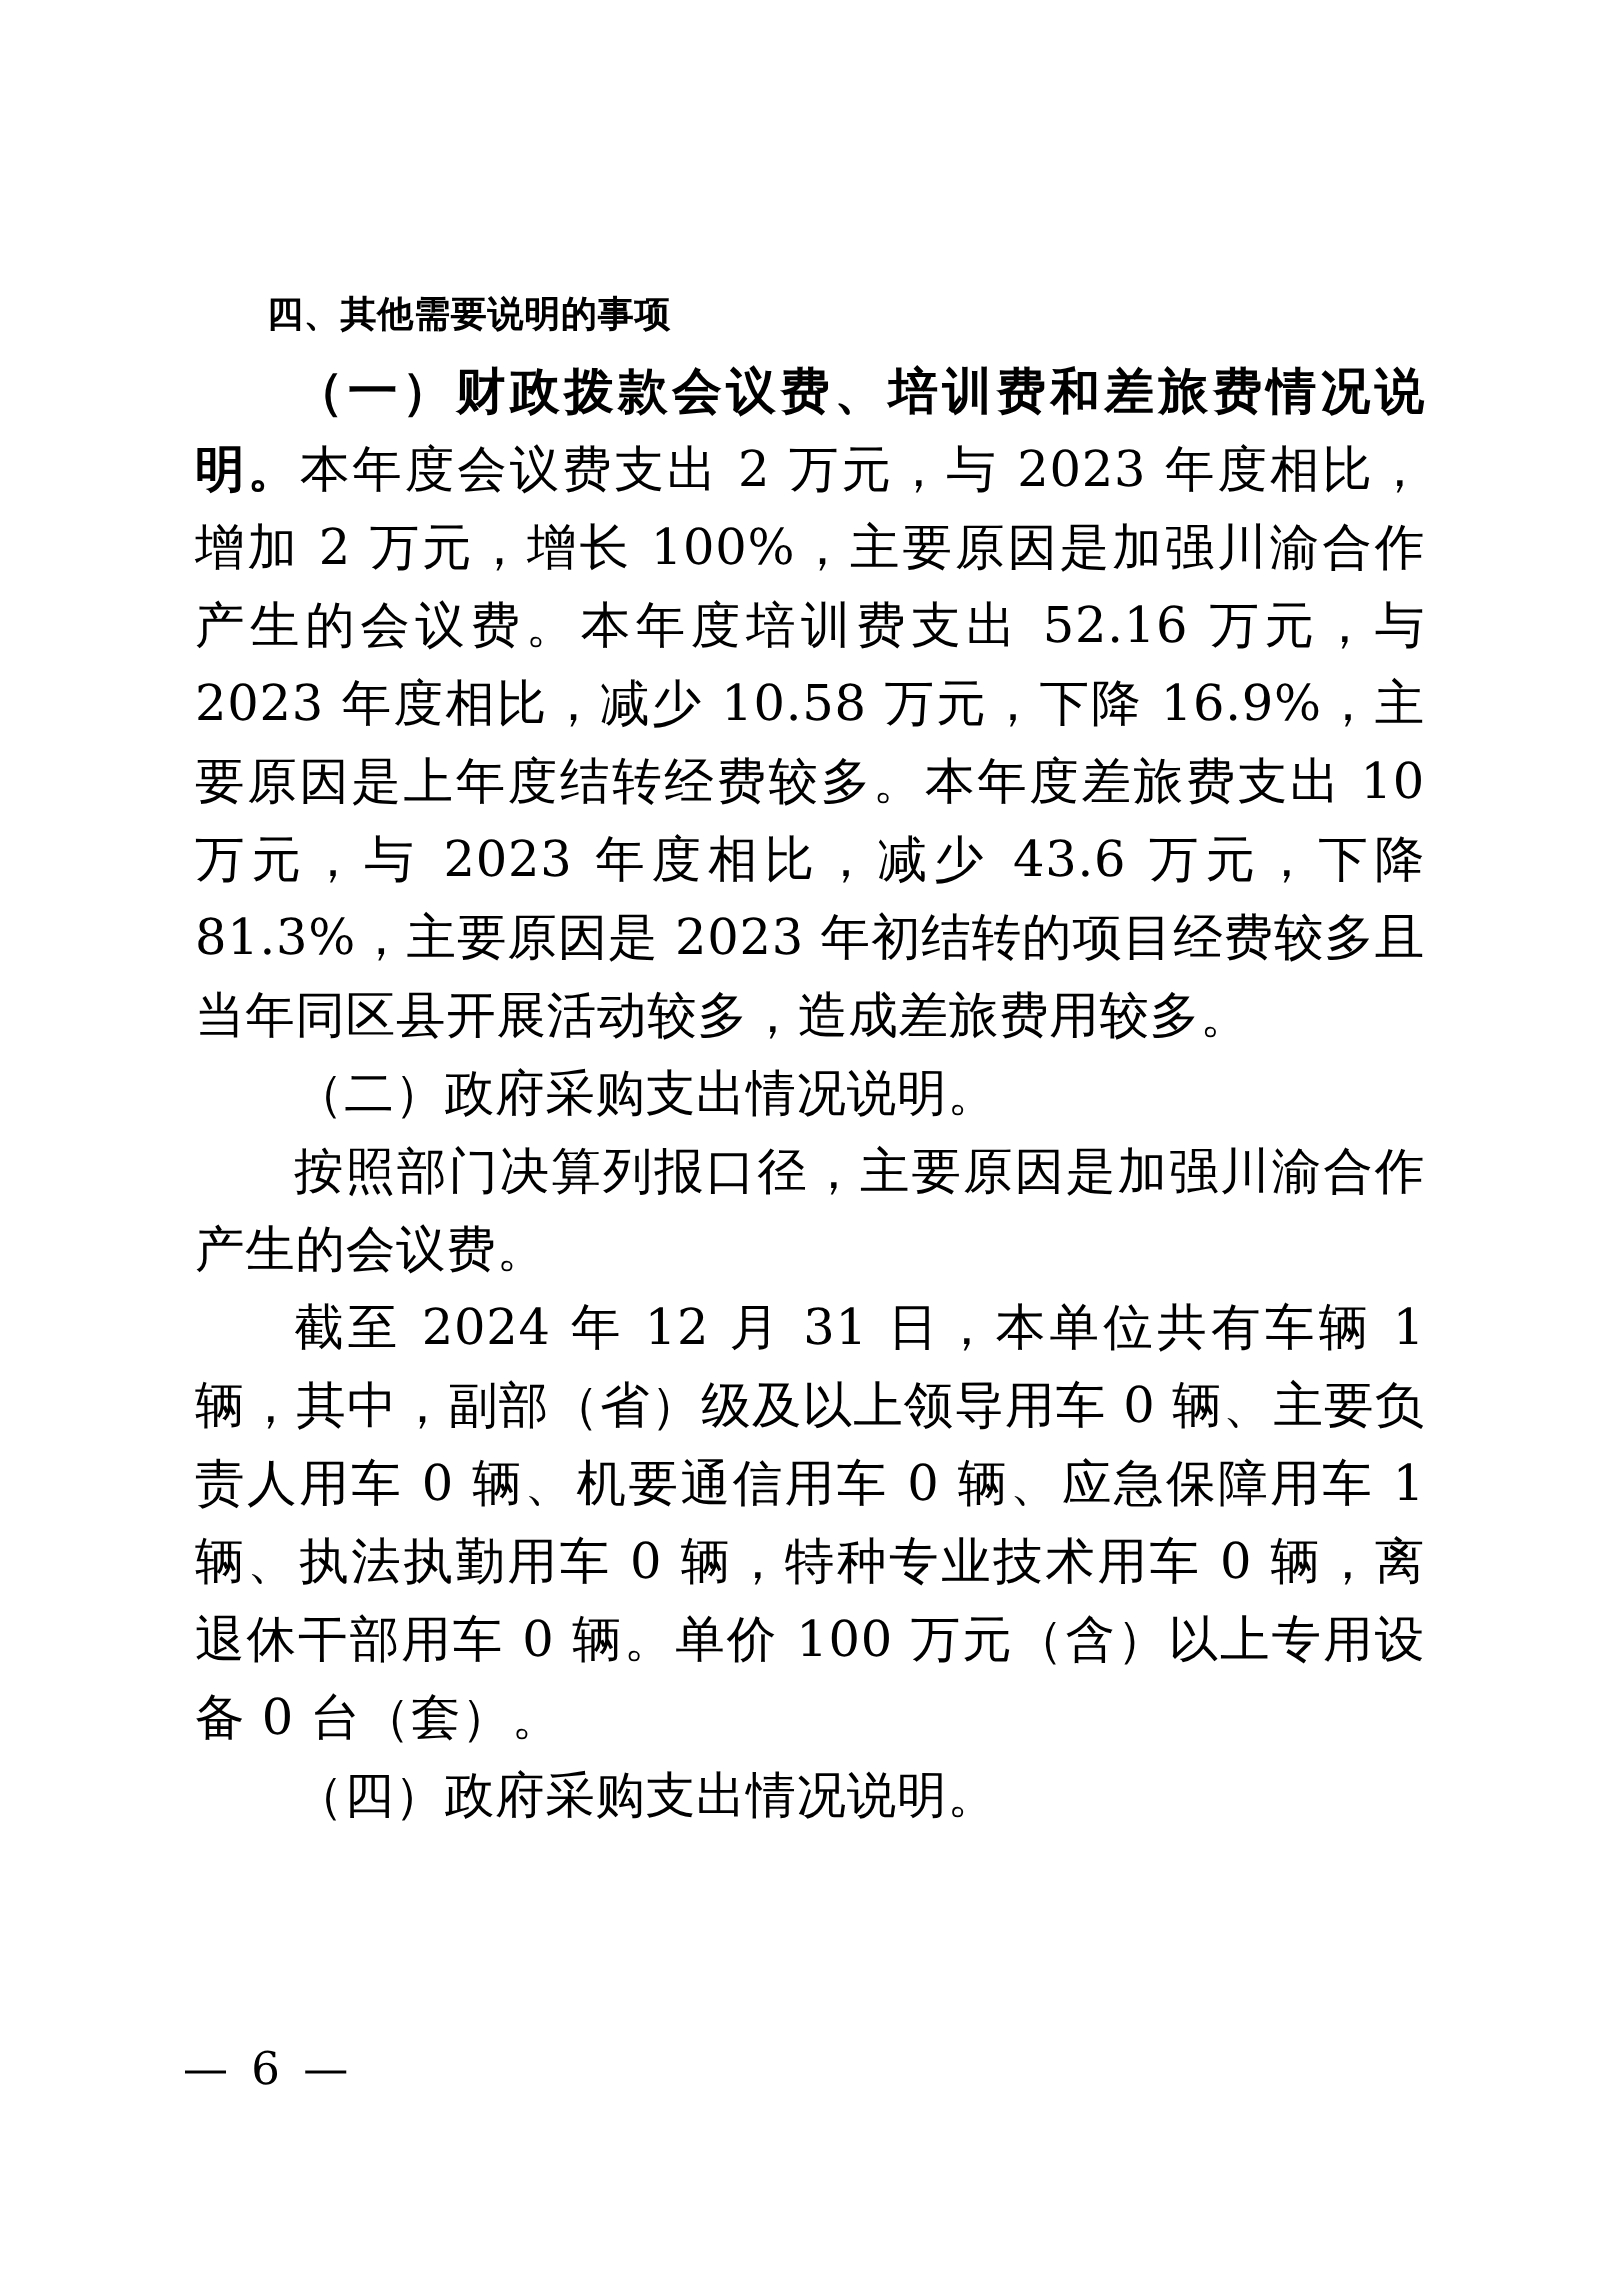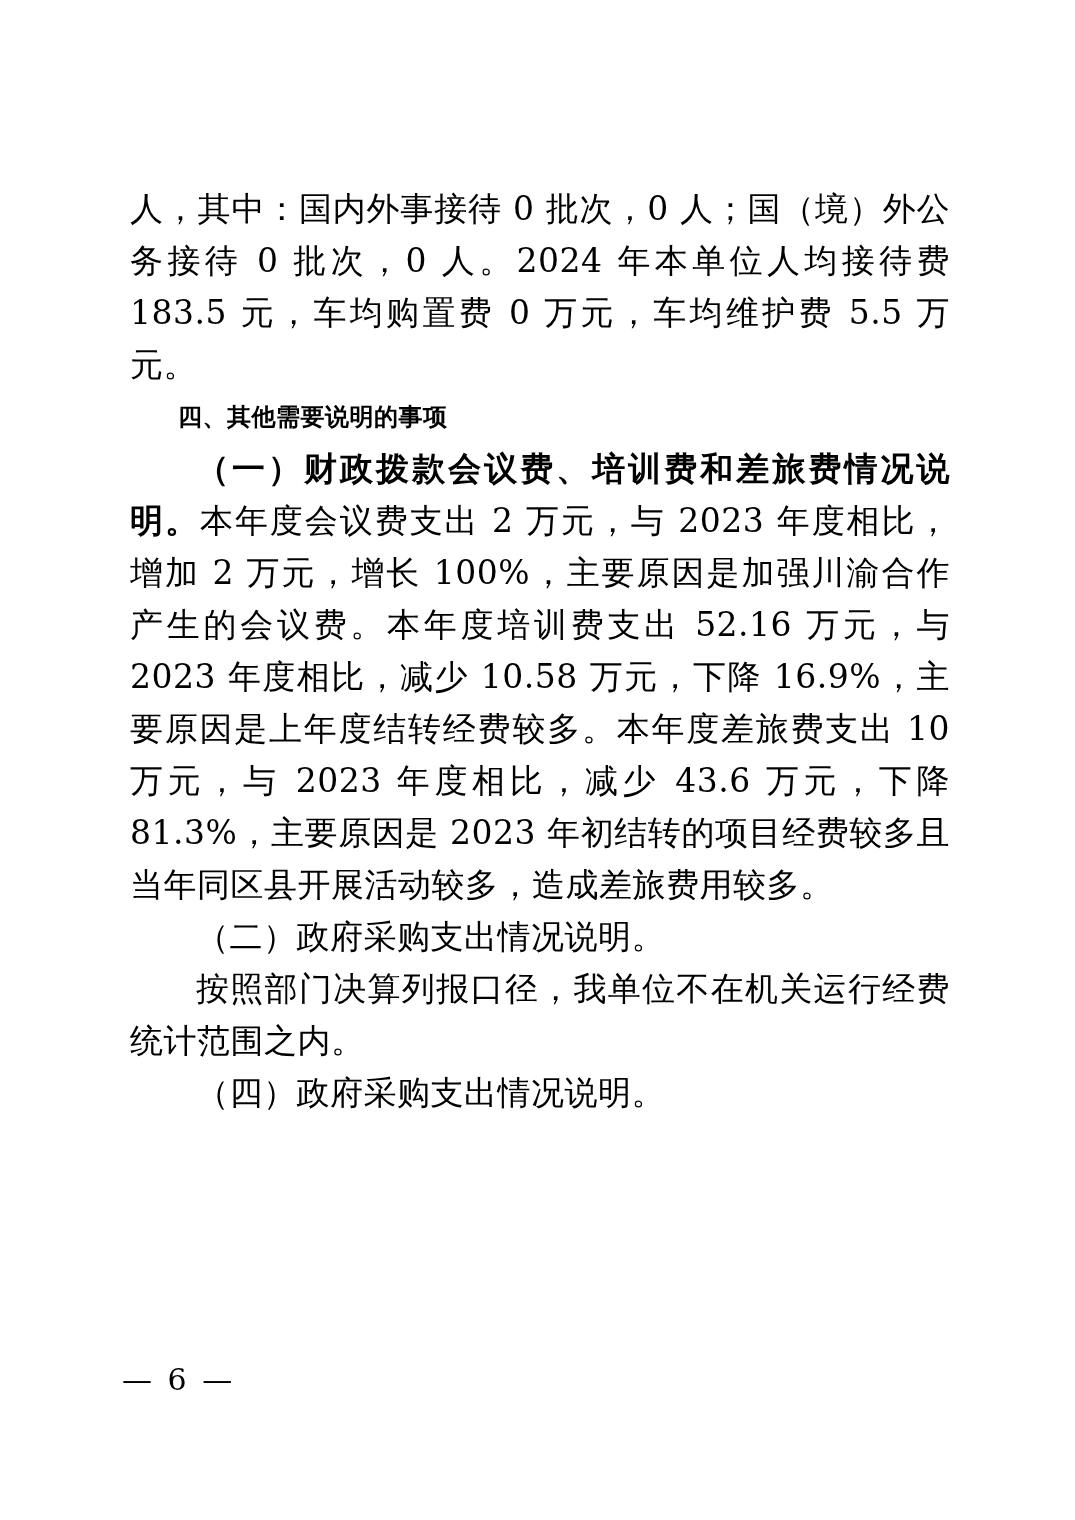--- a/index.html
+++ b/index.html
@@ -54,30 +54,30 @@
     color: #000000;
     font-family: "DejaVu Serif", serif;
   }
 </style>
 </head>
 <body>
 
 <div class="page">
   <div class="doc-body">
 
-    <p class="para no-indent">人，其中：国内外事接待 0 批次，0 人；国（境）外公务接待 0 批次，0 人。2024 年本单位人均接待费 183.5 元，车均购置费 0 万元，车均维护费 5.5 万元。</p>
 
     <h2 class="section-heading">四、其他需要说明的事项</h2>
 
     <p class="para"><span class="sub-lead">（一）财政拨款会议费、培训费和差旅费情况说明。</span><span>本年度会议费支出 2 万元，与 2023 年度相比，增加 2 万元，增长 100%，主要原因是加强川渝合作产生的会议费。本年度培训费支出 52.16 万元，与 2023 年度相比，减少 10.58 万元，下降 16.9%，主要原因是上年度结转经费较多。本年度差旅费支出 10 万元，与 2023 年度相比，减少 43.6 万元，下降 81.3%，主要原因是 2023 年初结转的项目经费较多且当年同区县开展活动较多，造成差旅费用较多。</span></p>
 
     <p class="para">（二）政府采购支出情况说明。</p>
 
-    <p class="para">按照部门决算列报口径，我单位不在机关运行经费统计范围之内。</p>
+    <p class="para">按照部门决算列报口径，主要原因是加强川渝合作产生的会议费。</p>
 
 
+    <p class="para">截至 2024 年 12 月 31 日，本单位共有车辆 1 辆，其中，副部（省）级及以上领导用车 0 辆、主要负责人用车 0 辆、机要通信用车 0 辆、应急保障用车 1 辆、执法执勤用车 0 辆，特种专业技术用车 0 辆，离退休干部用车 0 辆。单价 100 万元（含）以上专用设备 0 台（套）。</p>
 
     <p class="para">（四）政府采购支出情况说明。</p>
 
   </div>
 
   <div class="page-number">— 6 —</div>
 </div>
 
 </body></html>

